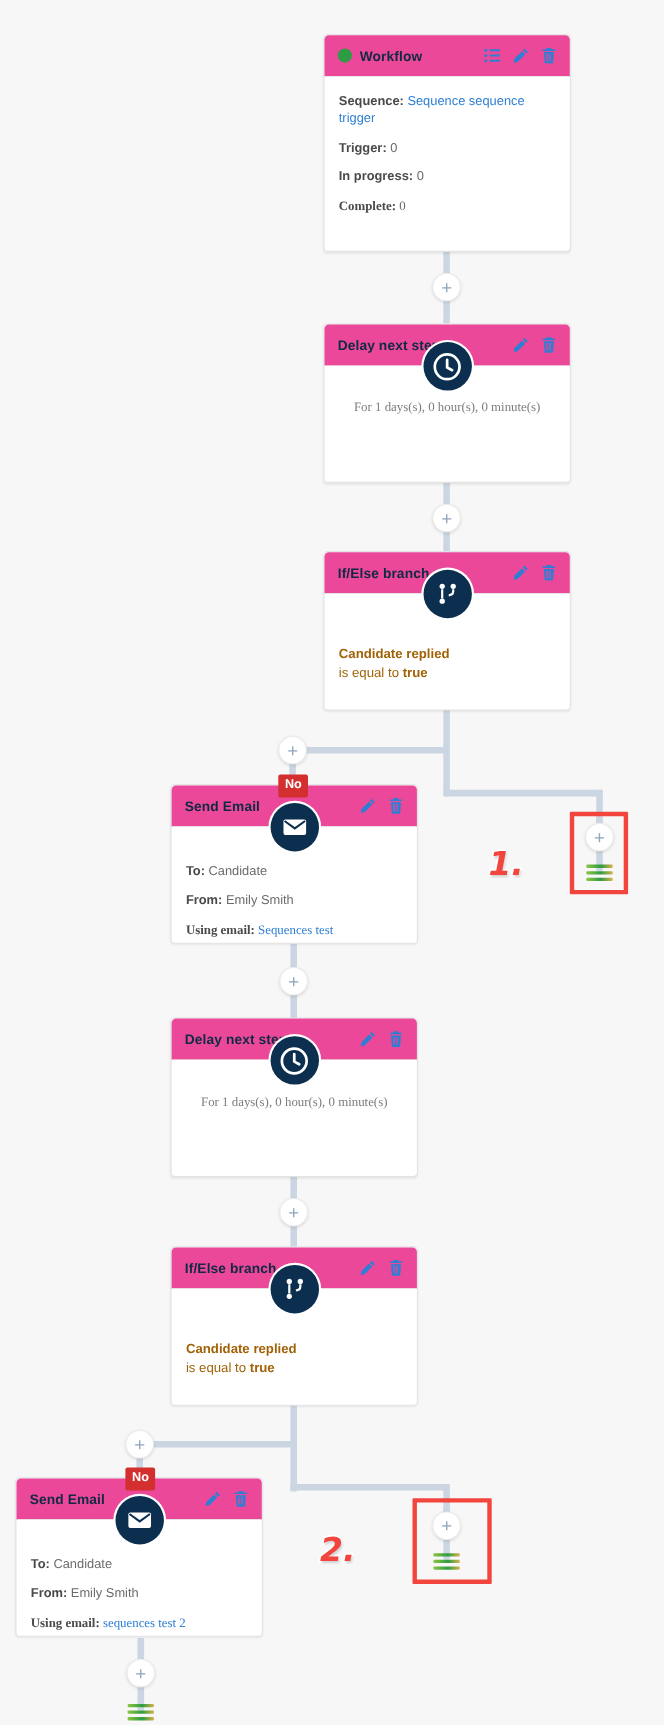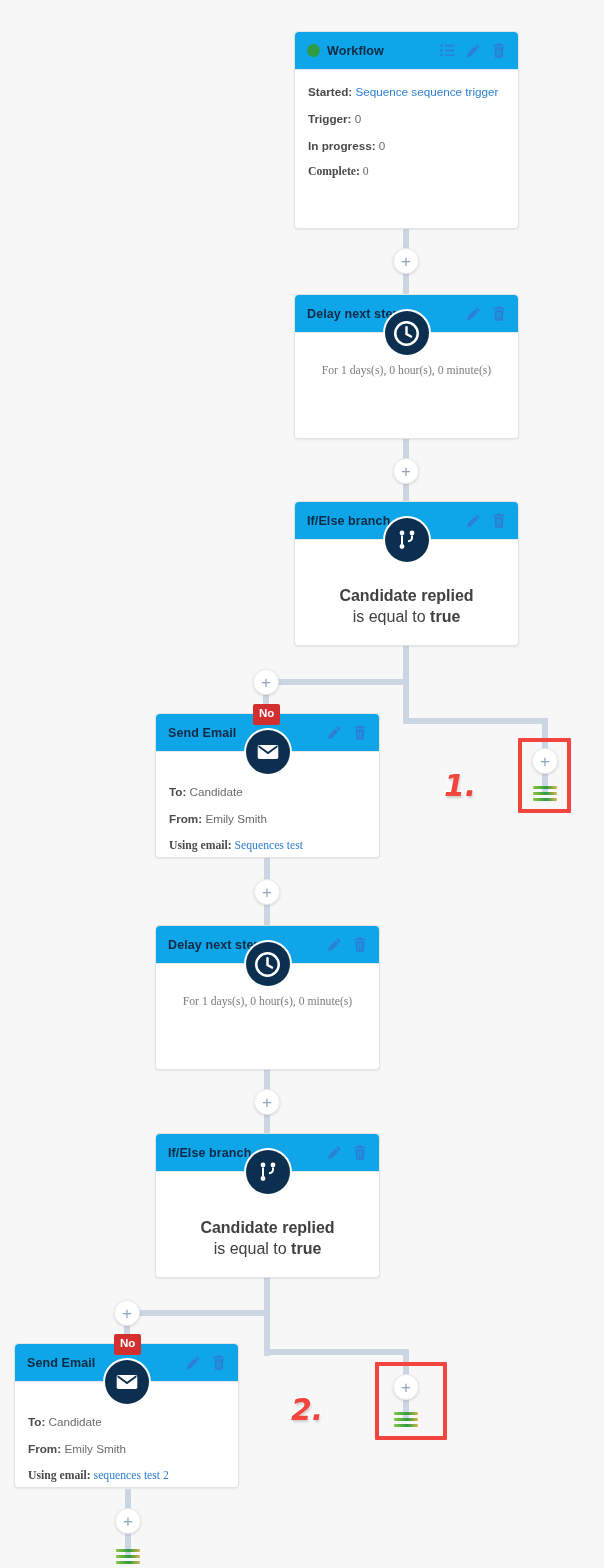--- a/index.html
+++ b/index.html
@@ -33,21 +33,21 @@
   
   .card {
     position: absolute; background: #ffffff;
     border: 1px solid #e3e3e3; border-radius: 4px;
     box-shadow: 0 1px 2px rgba(0,0,0,.07);
     z-index: 4;
   }
   .card-head {
     height: 38px; display: flex; align-items: center;
     padding: 0 12px; border-bottom: 1px solid #e8e8e8;
-    background: #0ea5e9; border-radius: 4px 4px 0 0;
+    background: #ec4899; border-radius: 4px 4px 0 0;
   }
   .card-title {
     font-size: 12.5px; font-weight: bold; color: #102a43;
     letter-spacing: .1px; flex: 1; white-space: nowrap;
   }
   .dot-green {
     width: 13px; height: 13px; border-radius: 50%;
     background: #2e9b45; margin-right: 7px; flex: none;
   }
   .head-icons { display: flex; align-items: center; gap: 11px; }
@@ -60,21 +60,21 @@
   .link { color: #2d7fd3; }
 
   
   .orb {
     position: absolute; width: 44px; height: 44px; border-radius: 50%;
     background: #0c2f50; left: 50%; transform: translateX(-50%);
     top: 16px; display: flex; align-items: center; justify-content: center;
     z-index: 5; box-shadow: 0 0 0 2px #ffffff;
   }
 
-  .centered { text-align: center; font-size: 16px; color: #404040; }
+  .centered { text-align: left; font-size: 12px; color: #a16207; }
   .centered .ln1 { font-weight: bold; margin-bottom: 3px; }
   .centered .ln2 { }
   .centered .ln2 b { font-weight: bold; }
 
   
   .no-badge {
     position: absolute; background: #d32f2f; color: #fff;
     font-size: 11.5px; font-weight: bold; line-height: 1;
     padding: 4px 6px 5px; border-radius: 2px; z-index: 7;
   }
@@ -179,21 +179,21 @@
         </span>
         <span>
           <svg width="14" height="15" viewBox="0 0 14 16">
             <path d="M5 .6h4l.7 1.3H13v1.6H1V1.9h3.3zM2.2 4.6h9.6l-.7 10.2a1 1 0 0 1-1 .9H3.9a1 1 0 0 1-1-.9zM4.6 6.3v7.2h1.2V6.3zm2.8 0v7.2h1.2V6.3z" fill="#2d7fd3"></path>
           </svg>
         </span>
       </span>
     </div>
     <div class="card-body">
       <div class="row">
-        <span class="lbl">Started:</span>
+        <span class="lbl">Sequence:</span>
         <span class="link">Sequence sequence trigger</span>
       </div>
       <div class="row">
         <span class="lbl">Trigger:</span>
         <span>0</span>
       </div>
       <div class="row">
         <span class="lbl">In progress:</span>
         <span>0</span>
       </div>

